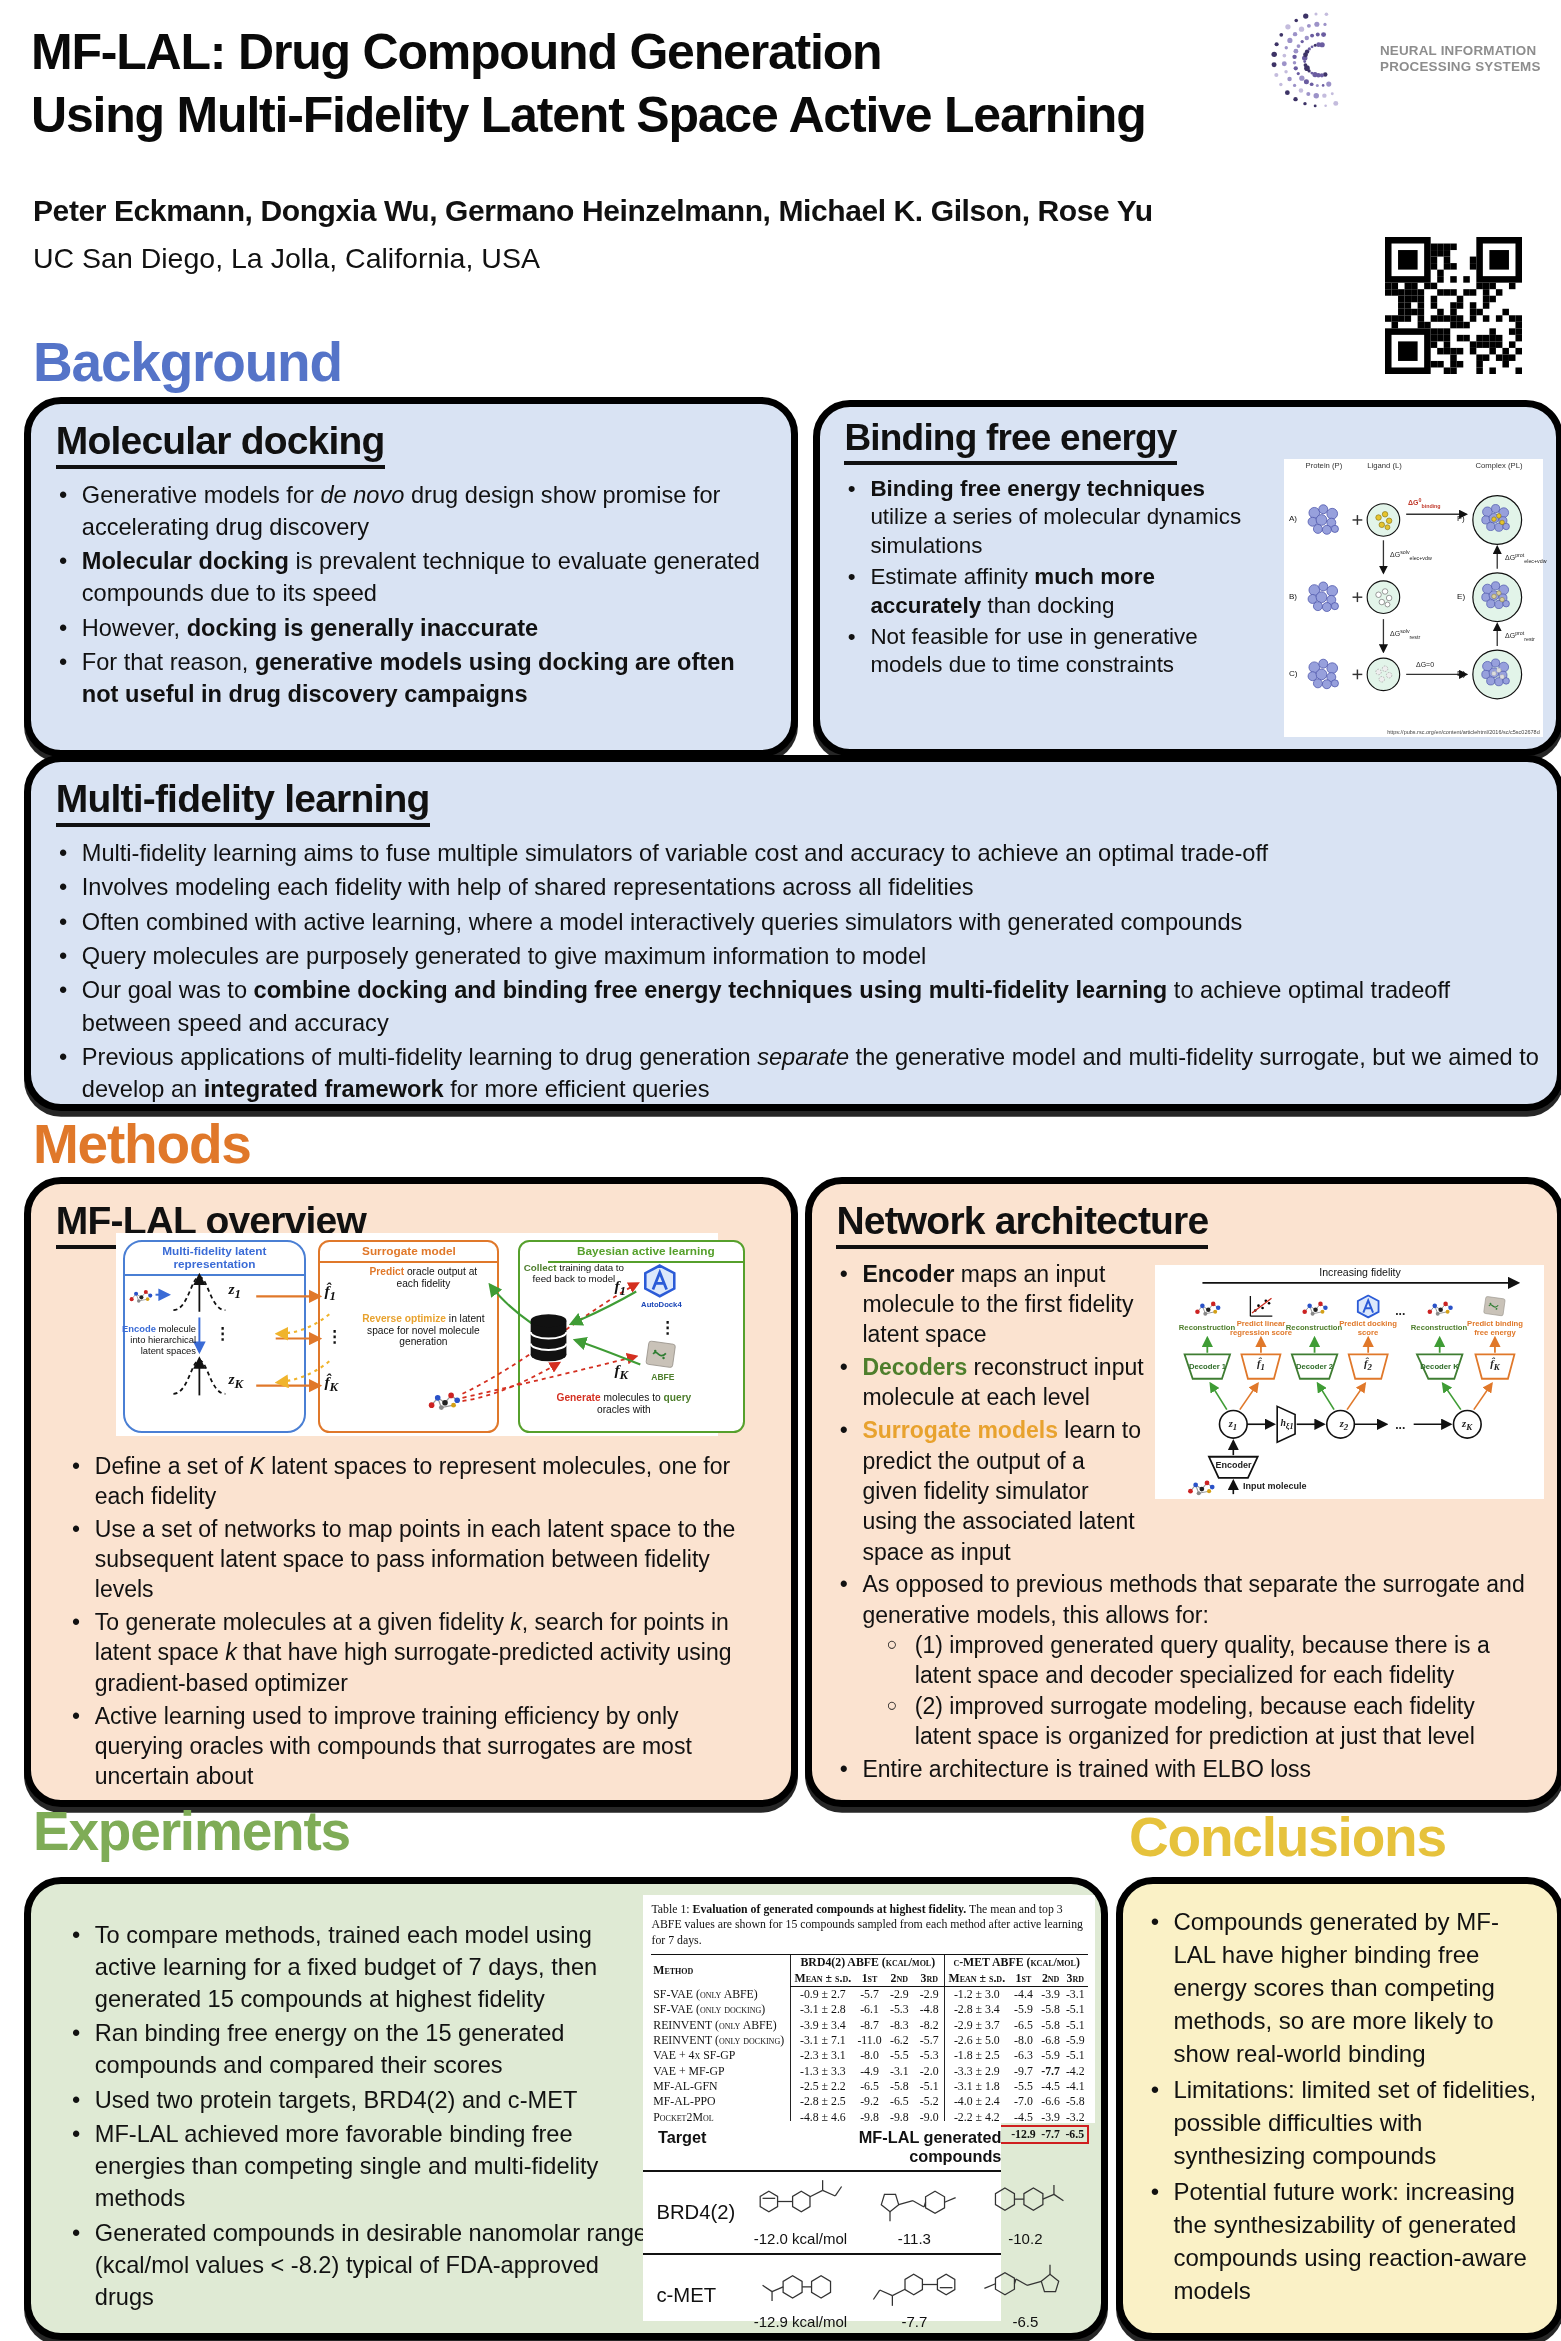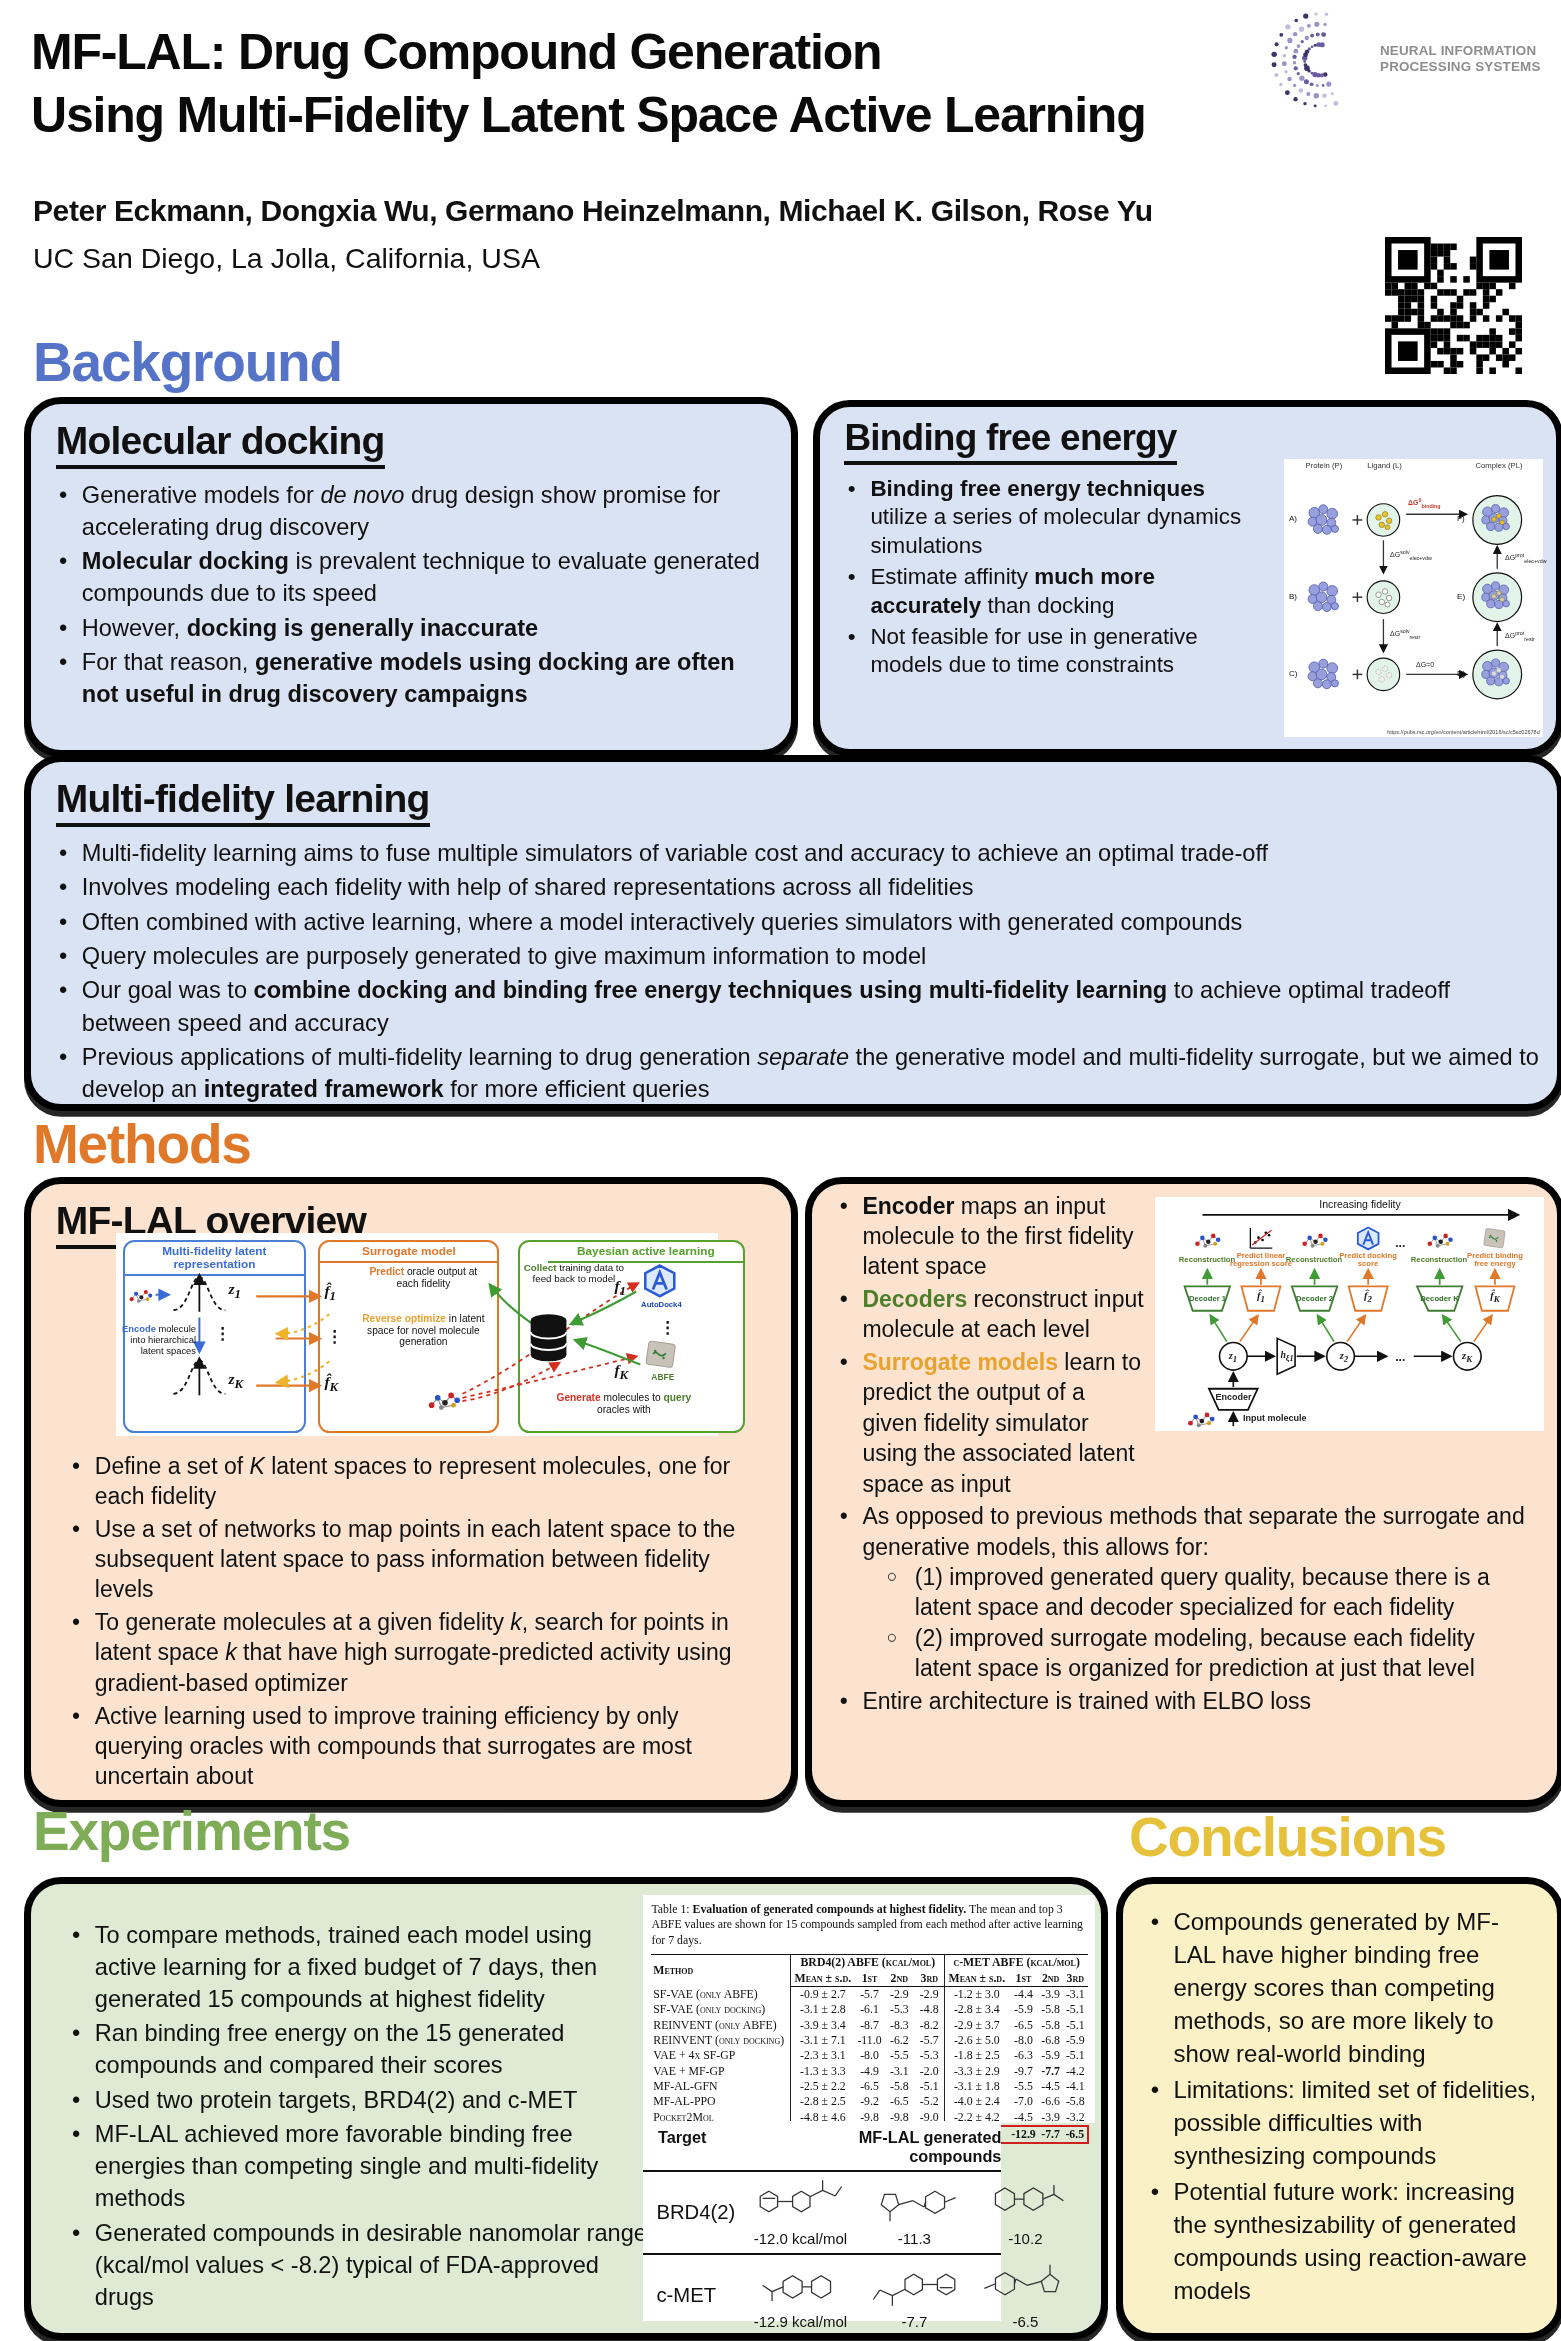--- a/index.html
+++ b/index.html
@@ -45,21 +45,21 @@
   .fig-bfe{right:13px;top:52px;width:259px;height:278px;font-size:7.7px;}
   .fig-bfe .hdr{position:absolute;top:2.4px;color:#333;text-align:center;}
   .fig-bfe .ltr{position:absolute;font-size:8.1px;}
   .fig-bfe .dg{position:absolute;font-size:7px;line-height:1;color:#222;}
   .fig-bfe .dg sup,.fig-bfe .dg sub{font-size:5.3px;}
   .fig-bfe .url{position:absolute;right:3.3px;bottom:1.6px;font-size:5.5px;color:#444;}
   .fig-ov{left:85px;top:49px;width:602px;height:203px;}
   .box-ov ul.bullets{position:absolute;left:13px;top:260px;right:11.4px;font-size:23px;line-height:1.32;}
   .fp{position:absolute;border-radius:11.4px;border:2.4px solid;background:#fff;}
   .fp h4{margin:0;padding:3.3px 3.3px 2.4px;text-align:center;font-size:11.8px;font-weight:800;border-bottom:2px solid;line-height:1.15;}
-  .fp-blue{border-color:#4a7fd4;} .fp-blue h4{color:#3a6bd6;border-color:#4a7fd4;}
+  .fp-blue{border-color:#4a7fd4;border-radius:19px;} .fp-blue h4{color:#3a6bd6;border-color:#4a7fd4;}
   .fp-orange{border-color:#e0782a;} .fp-orange h4{color:#e0782a;border-color:#e0782a;}
   .fp-green{border-color:#56a02c;} .fp-green h4{color:#56a02c;border-color:#56a02c;}
   .ovl{position:absolute;font-size:9.8px;line-height:1.15;text-align:center;}
   .mth{font-family:"Liberation Serif",serif;font-weight:bold;font-size:15.5px;font-style:italic;}
   .vdots{font-size:16.3px;font-weight:bold;}
   .lay{position:absolute;left:0;top:0;pointer-events:none;}
   
   .netbody{margin:0 11.4px 0 11.4px;}
   .fig-net{float:right;width:389px;height:234px;background:#fff;margin:6.5px 1.6px 8.1px 11.4px;position:relative;}
   .box-net ul.bullets{font-size:23px;line-height:1.32;margin-left:13px;}
@@ -631,20 +631,21 @@
   </div>
   <ul class="bullets">
       <li>Define a set of <i>K</i> latent spaces to represent molecules, one for each fidelity</li>
       <li>Use a set of networks to map points in each latent space to the subsequent latent space to pass information between fidelity levels</li>
       <li>To generate molecules at a given fidelity <i>k</i>, search for points in latent space <i>k</i> that have high surrogate-predicted activity using gradient-based optimizer</li>
       <li>Active learning used to improve training efficiency by only querying oracles with compounds that surrogates are most uncertain about</li>
     </ul>
 </section>
 
 <section class="bigbox box-net">
+  <h3>Network architecture</h3>
   <div class="netbody">
     <div class="fig-net">
       <svg class="lay" width="389" height="234" viewBox="0 0 478 288">
         <line x1="58" y1="22" x2="446" y2="22" stroke="#111" stroke-width="2.2" marker-end="url(#mkK)"></line>
         <text x="252" y="13" text-anchor="middle" font-size="13" fill="#111">Increasing fidelity</text>
 
         <use href="#mol2d" width="34" height="27" x="47" y="38"></use>
         <use href="#scaticon" width="34" height="30" x="113" y="36"></use>
         <use href="#mol2d" width="34" height="27" x="179" y="38"></use>
         <use href="#adicon" width="30" height="30" x="247" y="36"></use>

